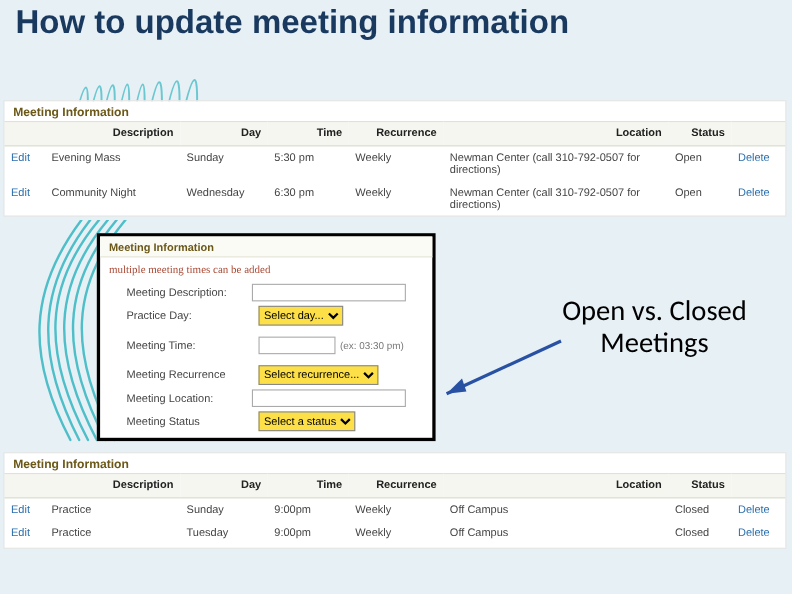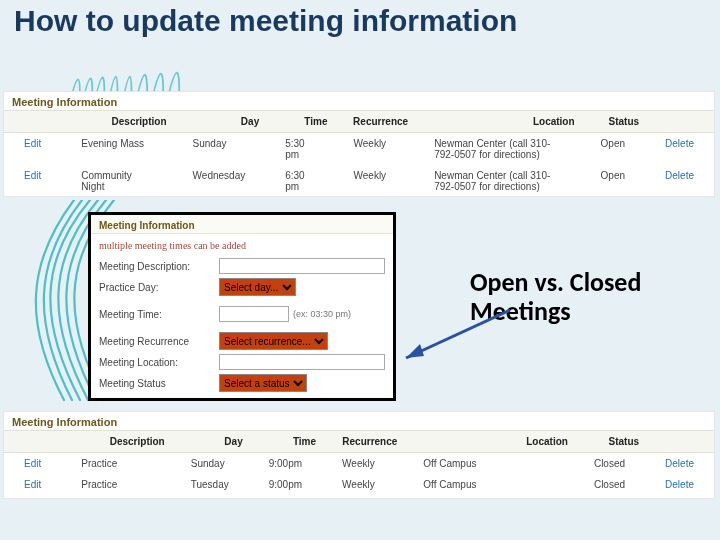--- a/index.html
+++ b/index.html
@@ -72,21 +72,21 @@
   }
   table.meet th {
     text-align: right;
     padding: 5px 6px;
     font-weight: bold;
     color: #222;
     border-top: 1px solid #dfe3d6;
     border-bottom: 1px solid #dfe3d6;
   }
   table.meet td {
-    padding: 5px 20px;
+    padding: 5px 6px;
     vertical-align: top;
     color: #444;
   }
   table.meet td .lnk {
     color: #2b6fab;
     cursor: pointer;
   }
   .col-act { width: 36px; }
   .col-desc { width: 120px; }
   .col-day  { width: 78px; margin-left: 36px; }
@@ -115,21 +115,21 @@
   }
   .form-pop .note {
     color: #a94a36;
     padding: 6px 8px 5px;
     font-size: 10px;
     font-family: Liberation Serif, serif;
   }
   .form-pop .row {
     display: flex;
     align-items: center;
-    padding: 2px 8px;
+    padding: 2px 24px;
   }
   .form-pop label {
     width: 120px;
     color: #444;
   }
   .form-pop input[type=text] {
     flex: 1;
     height: 16px;
     border: 1px solid #aaa;
     font-size: 10px;
@@ -138,31 +138,31 @@
   .form-pop .hint {
     font-size: 9px;
     color: #777;
     padding-left: 4px;
     text-align: center;
   }
   .form-pop select {
     font-size: 10px;
     height: 18px;
     border: 1px solid #888;
-    background: #c2410c;
+    background: #fde047;
   }
   .spacer-row { height: 6px; }
 
   .callout-text {
     position: absolute;
     left: 470px; top: 268px;
     font-size: 26px;
-    font-weight: bold;
+    font-weight: normal;
     color: #000;
-    text-align: left;
+    text-align: center;
     line-height: 1.1;
     font-family: Calibri, Arial, sans-serif;
   }
   .arrow {
     position: absolute;
     left: 392px; top: 302px;
     width: 130px; height: 70px;
     pointer-events: none;
   }
   .arrow line { stroke: #2951a3; stroke-width: 3; }

